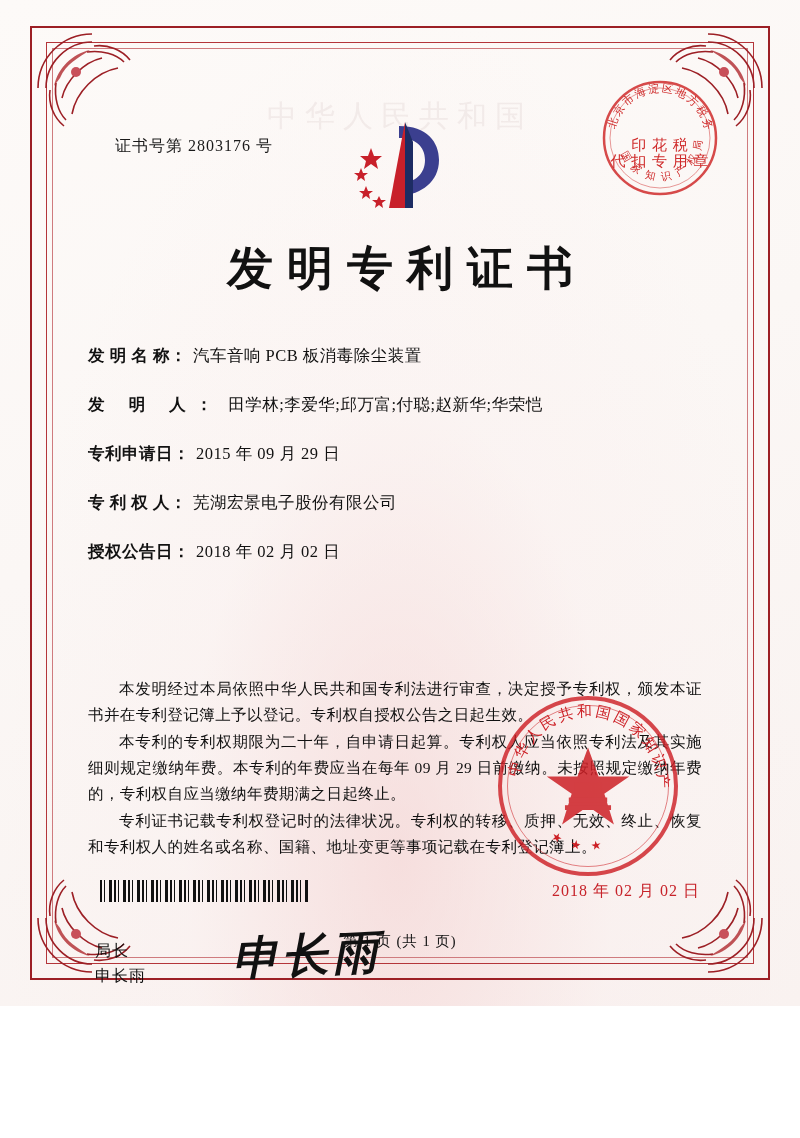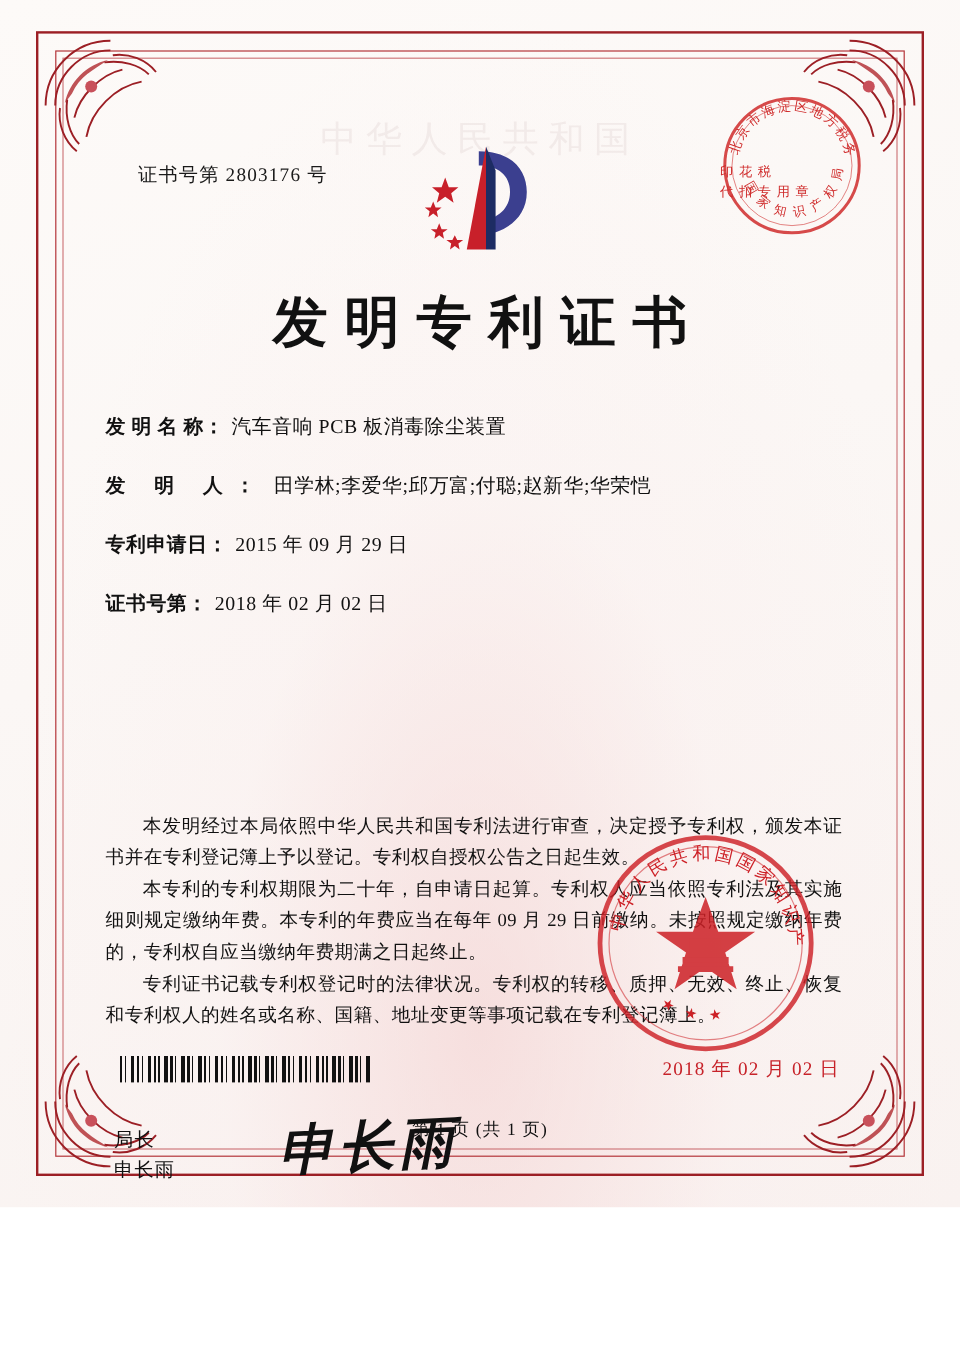--- a/index.html
+++ b/index.html
@@ -92,22 +92,23 @@
   .stamp-tax {
     position: absolute;
     right: 80px;
     top: 78px;
     width: 120px;
     height: 120px;
   }
   .stamp-tax .s-text {
     position: absolute;
     left: 0; right: 0;
+    text-align: center;
     color: #cf2b2b;
-    font-size: 11px;
+    font-size: 15px;
     letter-spacing: 1px;
   }
   .stamp-tax .s-line2 { top: 58px; }
   .stamp-tax .s-line3 { top: 74px; }
 
   .main-title {
     position: absolute;
     left: 0; right: 0;
     top: 238px;
     text-align: center;
@@ -380,21 +381,25 @@
     </div>
     <div class="field-row">
       <span class="field-label spaced-4">发 明 人：</span>
       <span class="field-value">田学林;李爱华;邱万富;付聪;赵新华;华荣恺</span>
     </div>
     <div class="field-row">
       <span class="field-label">专利申请日：</span>
       <span class="field-value">2015 年 09 月 29 日</span>
     </div>
     <div class="field-row">
-      <span class="field-label">证书号第：</span>
+      <span class="field-label">专 利 权 人：</span>
+      <span class="field-value">芜湖宏景电子股份有限公司</span>
+    </div>
+    <div class="field-row">
+      <span class="field-label">授权公告日：</span>
       <span class="field-value">2018 年 02 月 02 日</span>
     </div>
   </div>
 
   <div class="body-text">
     <p>本发明经过本局依照中华人民共和国专利法进行审查，决定授予专利权，颁发本证书并在专利登记簿上予以登记。专利权自授权公告之日起生效。</p>
     <p>本专利的专利权期限为二十年，自申请日起算。专利权人应当依照专利法及其实施细则规定缴纳年费。本专利的年费应当在每年 09 月 29 日前缴纳。未按照规定缴纳年费的，专利权自应当缴纳年费期满之日起终止。</p>
     <p>专利证书记载专利权登记时的法律状况。专利权的转移、质押、无效、终止、恢复和专利权人的姓名或名称、国籍、地址变更等事项记载在专利登记簿上。</p>
   </div>
 

